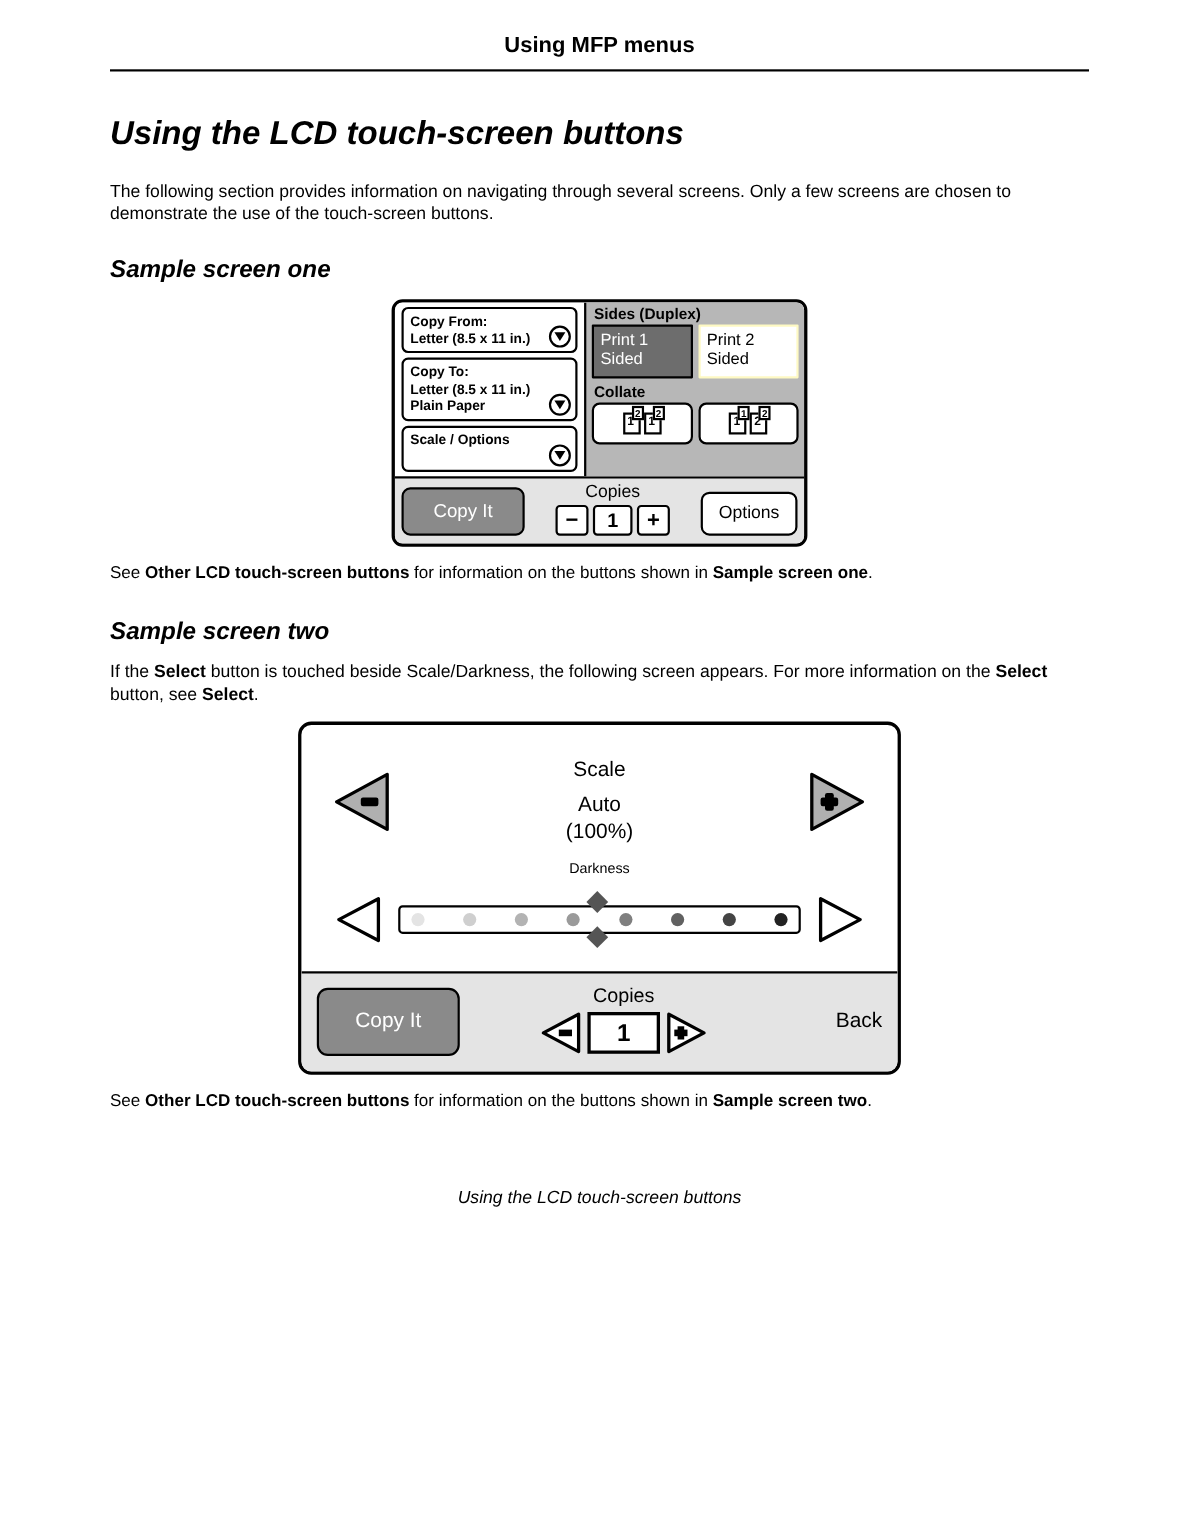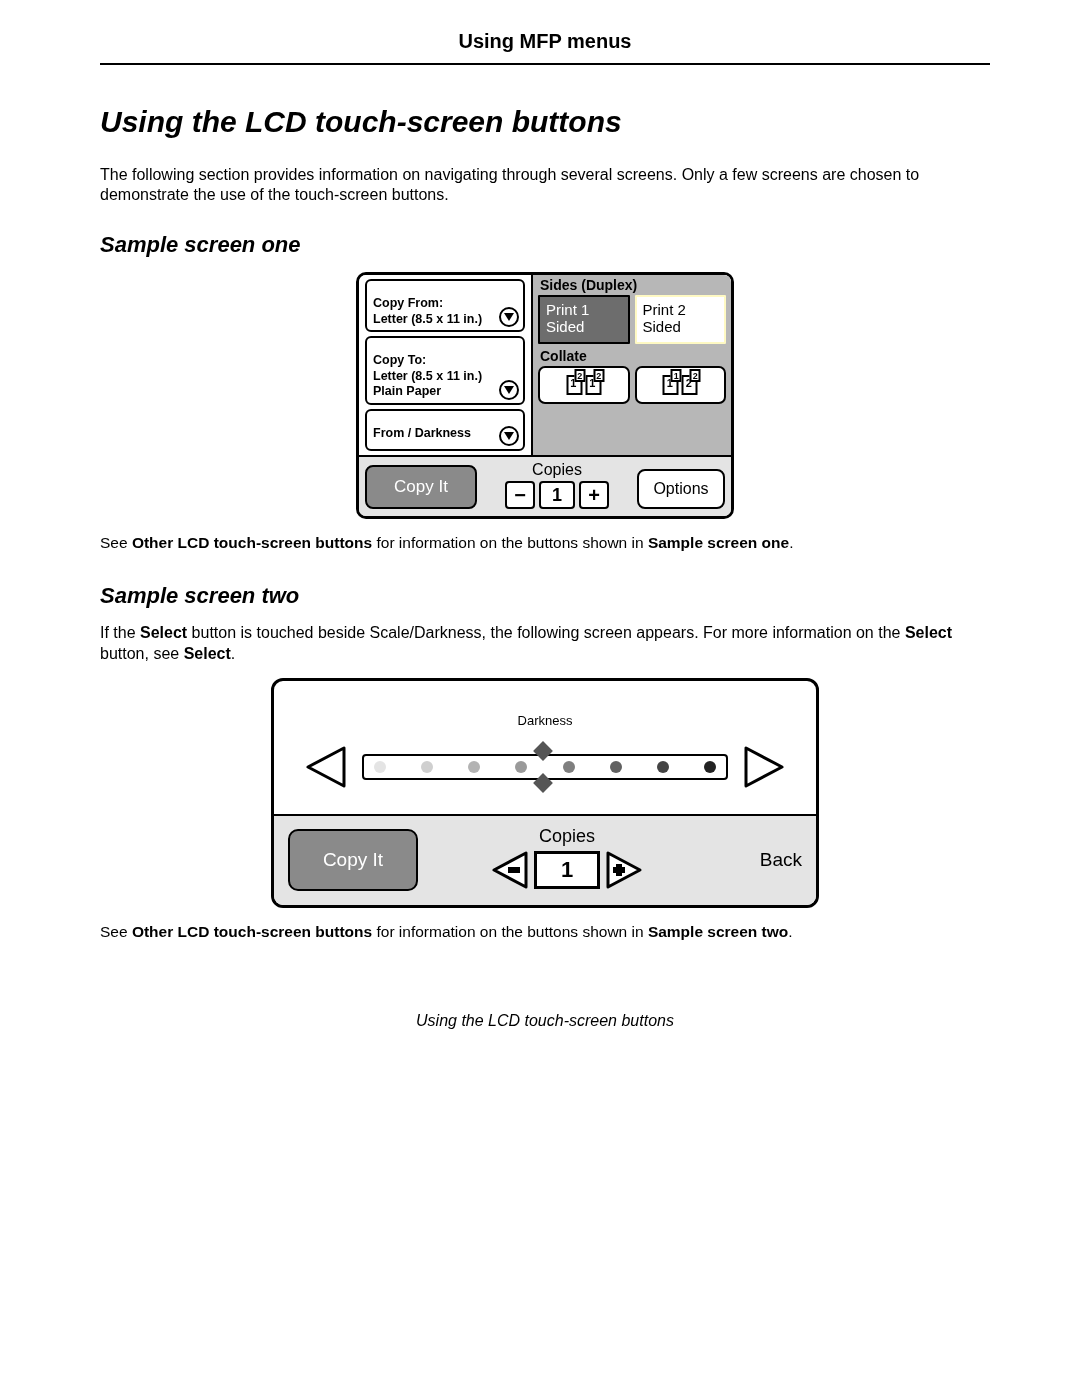--- a/index.html
+++ b/index.html
@@ -73,21 +73,21 @@
   .scr1-left {
     width: 172px;
     padding: 4px 6px 0 6px;
   }
   .lrow {
     border: 2px solid #000;
     border-radius: 6px;
     font-size: 12.5px;
     font-weight: bold;
     line-height: 1.25;
-    padding: 15px 6px 3px 6px;
+    padding: 4px 6px 3px 6px;
     margin-bottom: 4px;
     position: relative;
     background: #fff;
   }
   .lrow .dd {
     position: absolute;
     right: 4px;
     bottom: 3px;
   }
   .dd-circle {
@@ -408,21 +408,21 @@
         </div>
         <div class="lrow" style="min-height:54px;">
           <span>Copy To:</span><br>
           <span>Letter (8.5 x 11 in.)</span><br>
           <span>Plain Paper</span>
           <span class="dd"><span class="dd-circle">
                 <span class="dd-tri"></span>
               </span></span>
         </div>
         <div class="lrow" style="min-height:42px;">
-          <span>From / Darkness</span>
+          <span>Scale / Options</span>
           <span class="dd"><span class="dd-circle">
                 <span class="dd-tri"></span>
               </span></span>
         </div>
       </div>
       <div class="scr1-right">
         <div class="sec-label">Sides (Duplex)</div>
         <div class="duo">
           <div class="card dark">
             <span>Print 1<br>Sided</span>
@@ -475,20 +475,41 @@
   </p>
 
   <h2 class="sub">Sample screen two</h2>
 
   <p class="body" style="margin-bottom:14px;">
     <span>If the </span><b>Select</b><span> button is touched beside Scale/Darkness, the following screen appears. For more information on the </span><b>Select</b><span> button, see </span><b>Select</b><span>.</span>
   </p>
 
   <div class="scr2">
     <div class="scr2-main">
+      <div class="scale-row">
+        <span class="arrow-btn">
+          <svg width="56" height="58" viewBox="0 0 56 58">
+            <polygon points="52,4 52,54 6,29" fill="#b0b0b0" stroke="#000" stroke-width="3" stroke-linejoin="round"></polygon>
+            <rect x="28" y="25" width="16" height="8" fill="#000" rx="2"></rect>
+          </svg>
+        </span>
+        <div class="scale-text">
+          <div>Scale</div>
+          <div style="height:6px"></div>
+          <div>Auto</div>
+          <div>(100%)</div>
+        </div>
+        <span class="arrow-btn">
+          <svg width="56" height="58" viewBox="0 0 56 58">
+            <polygon points="4,4 4,54 50,29" fill="#b0b0b0" stroke="#000" stroke-width="3" stroke-linejoin="round"></polygon>
+            <rect x="12" y="25" width="16" height="8" fill="#000" rx="2"></rect>
+            <rect x="16" y="21" width="8" height="16" fill="#000" rx="2"></rect>
+          </svg>
+        </span>
+      </div>
 
       <div class="darkness-label">Darkness</div>
 
       <div class="dark-row">
         <span class="arrow-plain">
           <svg width="50" height="50" viewBox="0 0 50 50">
             <polygon points="44,6 44,44 8,25" fill="#fff" stroke="#000" stroke-width="3" stroke-linejoin="round"></polygon>
           </svg>
         </span>
         <div class="dot-track">

